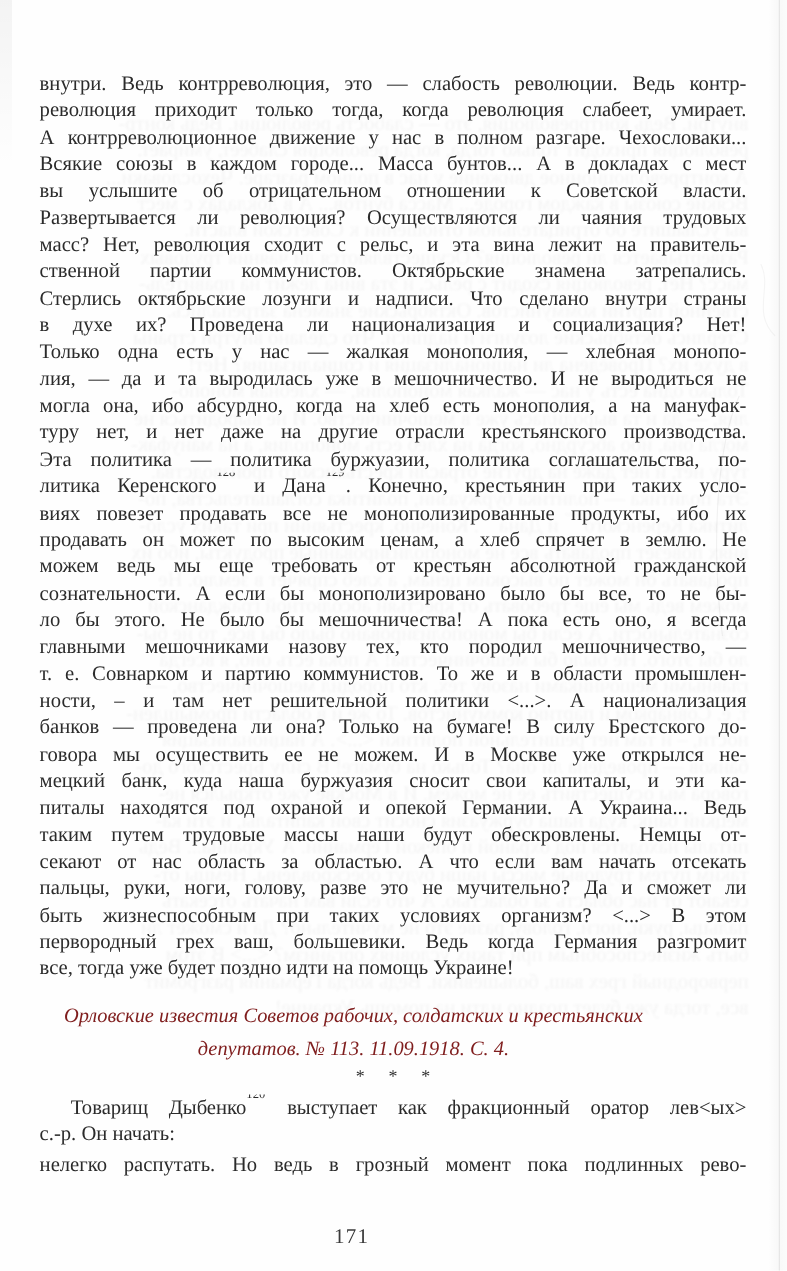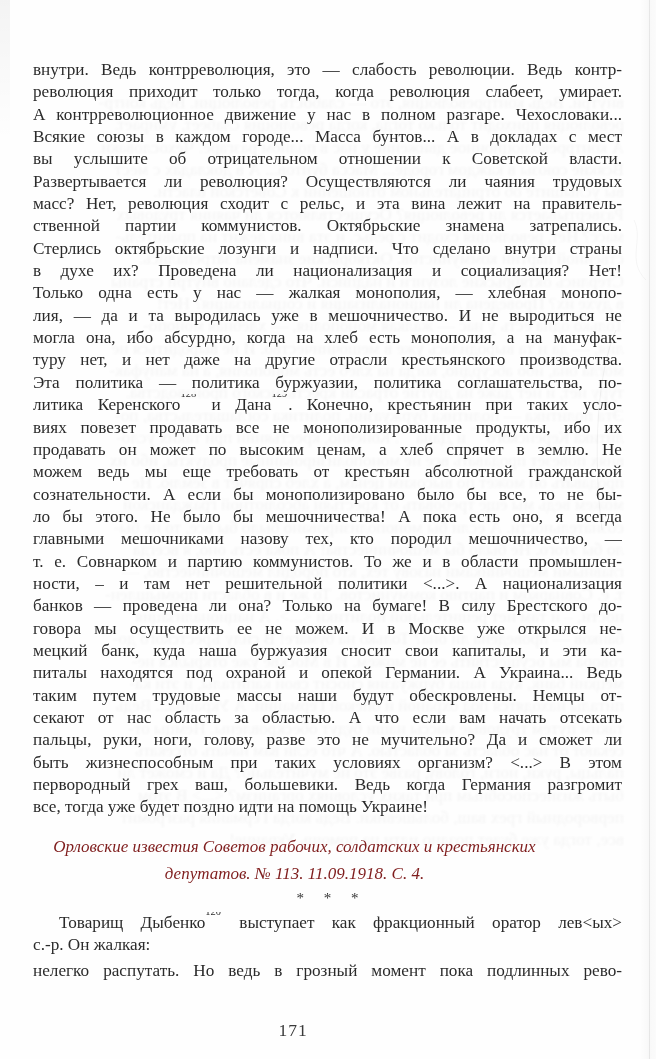--- a/index.html
+++ b/index.html
@@ -152,21 +152,21 @@
 
     <div class="citation">
       <div>Орловские известия Советов рабочих, солдатских и крестьянских</div>
       <div>депутатов. № 113. 11.09.1918. С. 4.</div>
     </div>
 
     <div class="separator">* * *</div>
 
     <div class="para para2">
         <div class="line indent">Товарищ Дыбенко<sup class="fn">120</sup> выступает как фракционный оратор лев&lt;ых&gt;</div>
-        <div class="line nolast">с.-р. Он жалкая:</div>
+        <div class="line nolast">с.-р. Он начать:</div>
       </div>
 
     <div class="para para3">
         <div class="line">нелегко распутать. Но ведь в грозный момент пока подлинных рево-</div>
       </div>
 
   </div>
 
   <div class="page-number">171</div>
 

